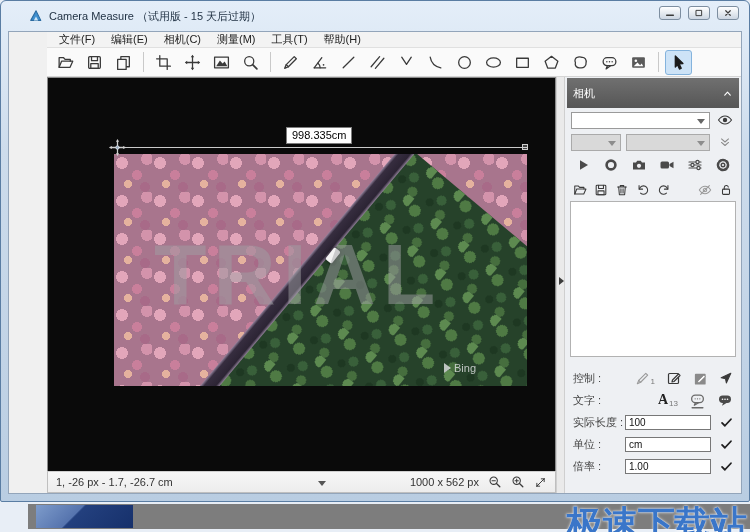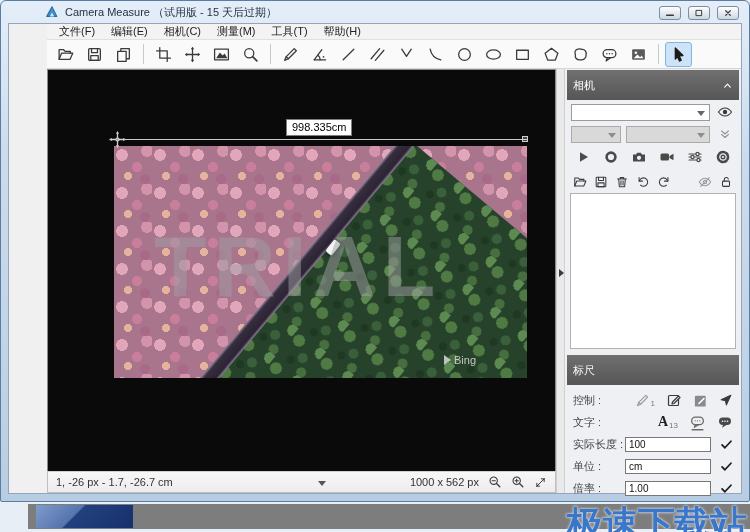--- a/index.html
+++ b/index.html
@@ -4,21 +4,21 @@
 <style>
   * { margin:0; padding:0; box-sizing:border-box; }
   html,body { width:750px; height:532px; }
   body { position:relative; background:#e8eef6; font-family:"Liberation Sans",sans-serif; overflow:hidden; }
 
   
   .app-window { position:absolute; left:0; top:0; width:750px; height:502px;
     background:linear-gradient(180deg,#e4eef9 0%,#cddcec 30%,#b9cde2 100%);
     border:1px solid #5a7da3; border-radius:6px 6px 2px 2px;
     display:flex; flex-direction:column; }
-  .titlebar { height:22px; display:flex; align-items:center; padding-left:28px; position:relative;margin-left:16px; }
+  .titlebar { height:30px; display:flex; align-items:center; padding-left:28px; position:relative; }
   .title-text { font-size:11px; color:#1d2e40; margin-left:6px; }
   .win-controls { position:absolute; right:10px; top:5px; display:flex; gap:7px; }
   .win-btn { width:22px; height:14px; border:1px solid #7d8ea0; border-radius:3px;
     background:linear-gradient(#ffffff,#ccd6e2); display:flex; align-items:center; justify-content:center; }
   .win-body { flex:1; margin:0 7px 7px 7px; border:1px solid #93a5ba; background:#f0f0f0;
     display:flex; flex-direction:column; min-height:0;padding-left:38px; }
 
   .menubar { height:16px; background:#f3f3f3; border-bottom:1px solid #e0e0e0;
     display:flex; align-items:center; padding:0 4px; }
   .menu-item { font-size:11px; color:#222; padding:0 8px; line-height:15px; }
@@ -514,23 +514,20 @@
                   </svg></span></span>
               <span><span><svg width="14" height="14" viewBox="0 0 16 16" fill="none" stroke="#3a3a3a" stroke-width="1.2" stroke-linecap="round" stroke-linejoin="round">
                     <rect x="4" y="7" width="8" height="6" rx="1"></rect>
                     <path d="M6 7 V5.2 A2.4 2.4 0 0 1 10.7 4.6"></path>
                   </svg></span></span>
             </div>
           <div class="mlist"></div>
         </div>
 
         <div class="panel" style="flex:1">
-          <div class="panel-header">
-            <span>标尺</span>
-          </div>
           <div class="rrow" style="margin-top:4px">
             <span class="rlabel">控制 :</span>
             <span class="ricons">
               <span style="display:flex">
                   <span>
                     <svg width="15" height="15" viewBox="0 0 16 16" fill="none" stroke="#3a3a3a" stroke-width="1.2" stroke-linecap="round" stroke-linejoin="round">
                       <path d="M2.5 13.5 L4 10 L11.5 2.5 L13.5 4.5 L6 12 Z" stroke="#9a9a9a"></path>
                       <path d="M4 10 L6 12" stroke="#9a9a9a"></path>
                     </svg>
                   </span>

